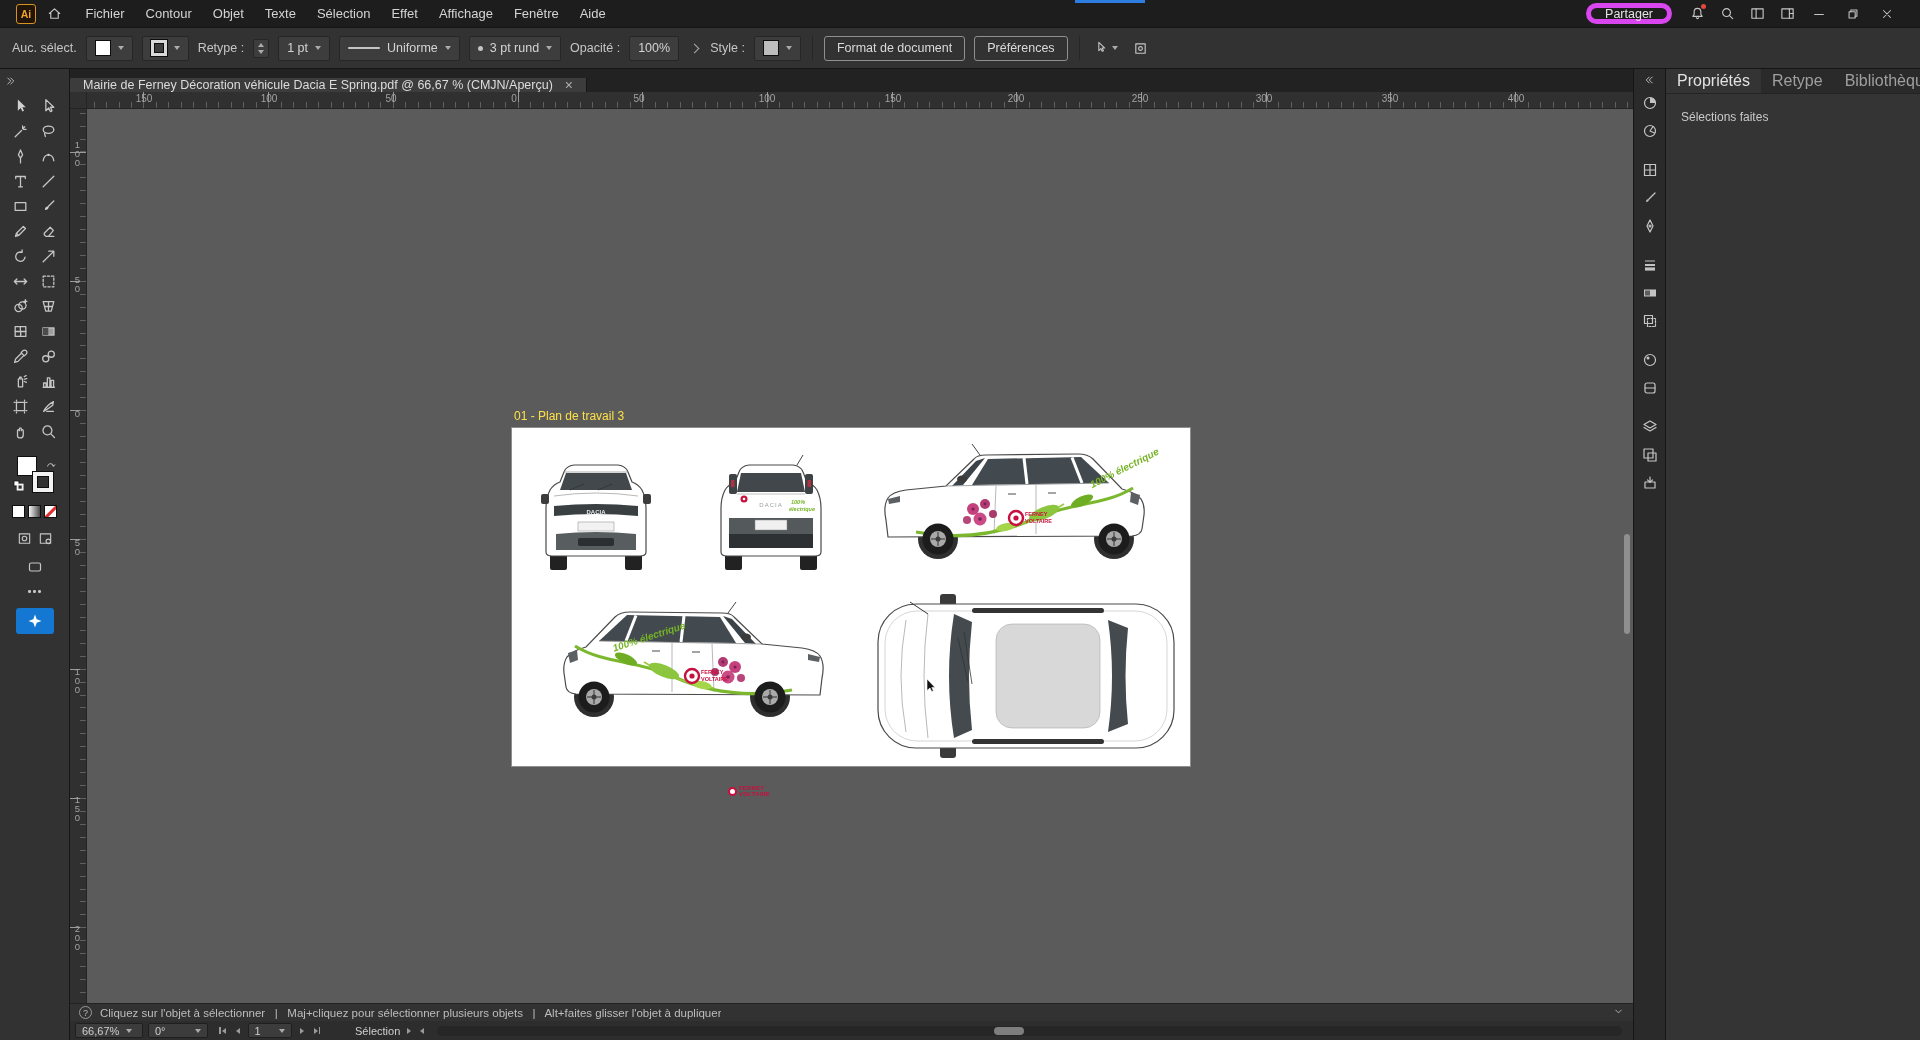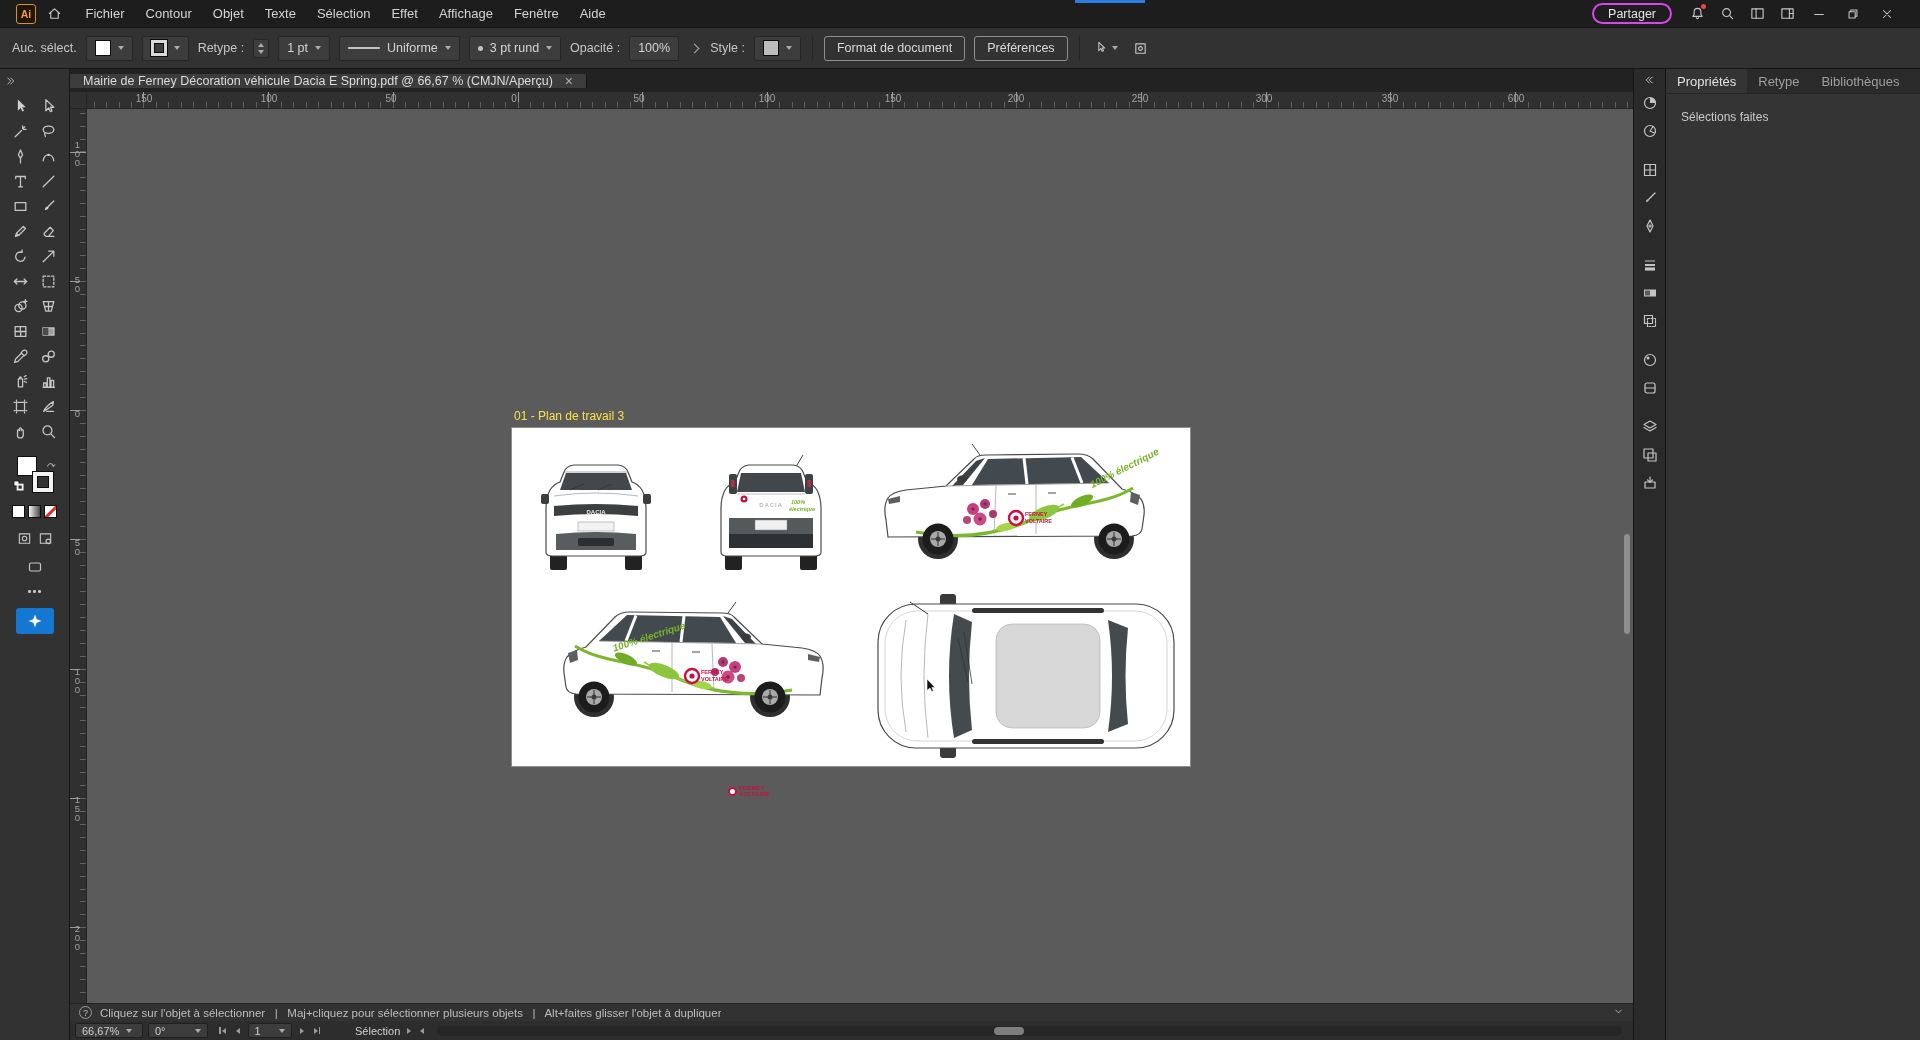--- a/index.html
+++ b/index.html
@@ -9,21 +9,21 @@
 
   
   .menubar{height:27px;flex:0 0 27px;background:#1d1d1d;display:flex;align-items:center;padding:0 16px;position:relative}
   .accent{position:absolute;left:1075px;top:0;width:70px;height:3px;background:#2e7de0}
   .appicon{width:20px;height:20px;border:1px solid #d8941f;border-radius:3px;color:#efa32b;background:#21150a;
     font-size:10.5px;font-weight:bold;display:flex;align-items:center;justify-content:center;margin-right:3px}
   .mbicon{width:30px;height:27px;display:flex;align-items:center;justify-content:center;position:relative}
   .menus{display:flex;margin-left:6px}
   .menu-item{padding:0 10.5px;font-size:13px;color:#d4d4d4;line-height:27px;cursor:default}
   .mspacer{flex:1}
-  .share{border:2px solid #d946ef;border-radius:13px;height:21px;padding:0 14px;font-size:12.5px;color:#e4e4e4;
+  .share{border:5px solid #d946ef;border-radius:13px;height:21px;padding:0 14px;font-size:12.5px;color:#e4e4e4;
     display:flex;align-items:center;margin-right:10px}
   .badge{position:absolute;top:4px;right:6px;width:5px;height:5px;border-radius:50%;background:#e5483f}
   .winctl{width:34px;height:27px;display:flex;align-items:center;justify-content:center}
   .s{stroke:#c6c6c6;fill:none;stroke-width:1.2;stroke-linecap:round;stroke-linejoin:round}
 
   
   .controlbar{height:42px;flex:0 0 42px;background:#323232;border-top:1px solid #151515;border-bottom:1px solid #151515;
     display:flex;align-items:center;padding:0 12px;gap:9px;font-size:12.5px;color:#c6c6c6;white-space:nowrap}
   .field{display:flex;align-items:center;gap:7px;background:#3d3d3d;border:1px solid #262626;border-radius:2px;
     height:25px;padding:0 8px;color:#d4d4d4}
@@ -61,21 +61,21 @@
   .mode-grad{background:linear-gradient(90deg,#f5f5f5,#4a4a4a)}
   .mode-none{background:#fff;position:relative;overflow:hidden}
   .mode-none::after{content:"";position:absolute;left:-3px;right:-3px;top:5px;height:2.5px;background:#dd2f2f;transform:rotate(-45deg)}
   .drawmodes{display:flex;gap:6px;margin-top:13px}
   .dots{display:flex;gap:2.5px;margin-top:15px}
   .dots i{width:2.5px;height:2.5px;border-radius:50%;background:#c6c6c6}
   .sparkle{width:38px;height:26px;margin-top:15px;background:#1478d2;border-radius:3px;display:flex;align-items:center;justify-content:center}
 
   
   .docarea{flex:1;display:flex;flex-direction:column;min-width:0;background:#4f4f4f}
-  .tabbar{height:23px;flex:0 0 23px;background:#222;display:flex;align-items:center}
+  .tabbar{height:23px;flex:0 0 23px;background:#222;display:flex;align-items:flex-end}
   .doctab{background:#3c3c3c;display:flex;align-items:center;gap:12px;padding:0 13px;font-size:12.5px;color:#dcdcdc;
     border-right:1px solid #161616}
   .tabclose{color:#b0b0b0;font-size:14px;line-height:1}
   .rulerrow{height:17px;flex:0 0 17px;display:flex;background:#303030;border-bottom:1px solid #242424}
   .corner{width:17px;flex:0 0 17px;border-right:1px solid #242424}
   .hruler{flex:1;position:relative;
     background-image:
       repeating-linear-gradient(90deg,transparent 0 6.6px,#606060 6.6px 7.6px,transparent 7.6px 12.47px),
       repeating-linear-gradient(90deg,transparent 0 56.5px,#9a9a9a 56.5px 57.5px,transparent 57.5px 124.7px);
     background-size:100% 36%,100% 100%;background-position:left bottom,left top;background-repeat:no-repeat}
@@ -121,21 +121,21 @@
   .hthumb{position:absolute;left:47%;width:30px;top:1px;bottom:1px;background:#7e7e7e;border-radius:4px}
 
   
   .panelstrip{width:32px;flex:0 0 32px;background:#2a2a2a;border-left:1px solid #161616;display:flex;flex-direction:column;
     align-items:center;padding-top:3px}
   .ps-collapse{height:16px;display:flex;align-items:center}
   .psicon{width:26px;height:26px;display:flex;align-items:center;justify-content:center;margin-top:2px}
   .psicon.gap{margin-top:13px}
   .sidepanel{width:255px;flex:0 0 255px;background:#343434;border-left:1px solid #161616;display:flex;flex-direction:column}
   .paneltabs{height:25px;flex:0 0 25px;background:#2a2a2a;display:flex;align-items:stretch;border-bottom:1px solid #242424}
-  .ptab{display:flex;align-items:center;padding:0 11px;font-size:13px;color:#9f9f9f}
+  .ptab{display:flex;align-items:center;padding:0 11px;font-size:16px;color:#9f9f9f}
   .ptab.active{background:#343434;color:#e2e2e2}
   .panelbody{flex:1;padding:16px 15px}
   .quick{font-size:12px;color:#c9c9c9}
 </style>
 </head>
 <body>
 
 <div class="app">
 
   <div class="menubar">
@@ -488,21 +488,21 @@
           <span class="hlab" style="left:182px">100</span>
           <span class="hlab" style="left:304px">50</span>
           <span class="hlab" style="left:427px">0</span>
           <span class="hlab" style="left:552px">50</span>
           <span class="hlab" style="left:680px">100</span>
           <span class="hlab" style="left:806px">150</span>
           <span class="hlab" style="left:929px">200</span>
           <span class="hlab" style="left:1053px">250</span>
           <span class="hlab" style="left:1177px">300</span>
           <span class="hlab" style="left:1303px">350</span>
-          <span class="hlab" style="left:1429px">600</span>
+          <span class="hlab" style="left:1429px">400</span>
         </div>
       </div>
 
       <div class="canvasrow">
         <div class="vruler">
           <span class="vlab" style="top:31px">100</span>
           <span class="vlab" style="top:166px">50</span>
           <span class="vlab" style="top:300px">0</span>
           <span class="vlab" style="top:429px">50</span>
           <span class="vlab" style="top:558px">100</span>

